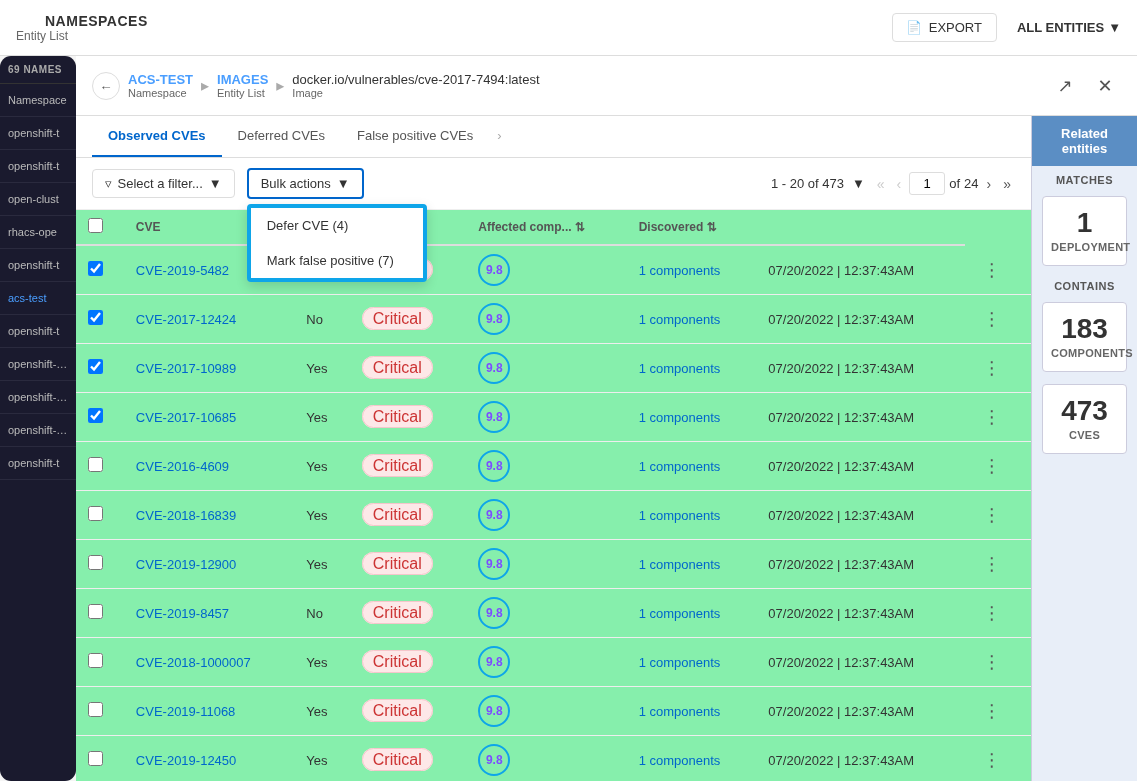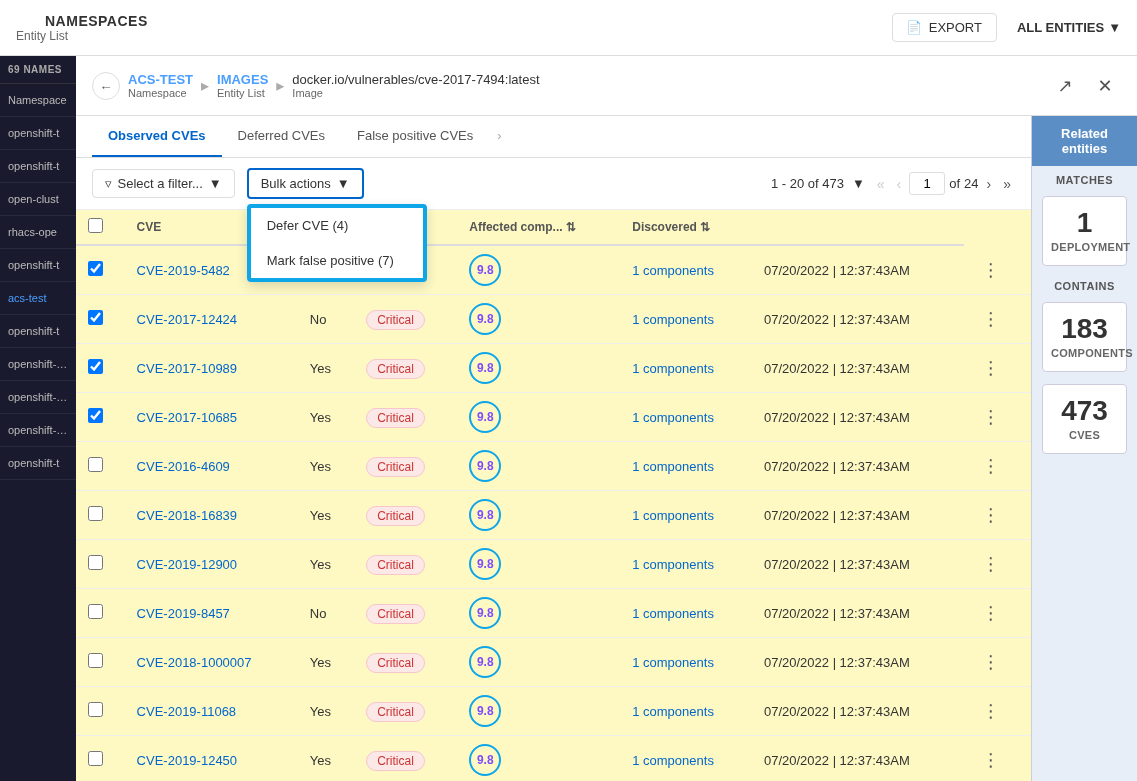--- a/index.html
+++ b/index.html
@@ -12,21 +12,21 @@
     .top-header-left { display: flex; flex-direction: column; }
     .top-header-title { font-weight: 700; font-size: 14px; color: #333; letter-spacing: 0.5px; padding-left: 29px; }
     .top-header-sub { font-size: 12px; color: #666; }
     .export-btn { border: 1px solid #ddd; background: #fff; padding: 6px 14px; border-radius: 4px; cursor: pointer; font-size: 13px; display: flex; align-items: center; gap: 6px; color: #333; }
     .all-entities-btn { border: none; background: none; font-size: 13px; font-weight: 600; color: #333; cursor: pointer; display: flex; align-items: center; gap: 4px; margin-left: 12px; }
 
     
     .main-layout { display: flex; flex: 1; overflow: hidden; }
 
     
-    .sidebar { width: 76px; background: #1a1a2e; color: #ccc; overflow-y: auto; flex-shrink: 0; }
+    .sidebar { width: 76px; background: #1a1a2e; color: #ccc; overflow-y: auto; flex-shrink: 0; border-radius: 11px; }
     .sidebar-header { padding: 8px; font-size: 10px; font-weight: 700; color: #aaa; letter-spacing: 0.5px; border-bottom: 1px solid #333; }
     .sidebar-item { padding: 10px 8px; font-size: 11px; color: #bbb; cursor: pointer; border-bottom: 1px solid #2a2a3e; white-space: nowrap; overflow: hidden; text-overflow: ellipsis; }
     .sidebar-item.active { color: #4a9eff; }
 
     
     .content-area { flex: 1; display: flex; flex-direction: column; overflow: hidden; }
 
     
     .breadcrumb-bar { background: #fff; border-bottom: 1px solid #ddd; padding: 0 16px; display: flex; align-items: center; height: 60px; gap: 8px; }
     .back-btn { width: 28px; height: 28px; border-radius: 50%; border: 1px solid #ddd; background: #fff; cursor: pointer; display: flex; align-items: center; justify-content: center; color: #555; }
@@ -35,21 +35,21 @@
     .breadcrumb-arrow { color: #aaa; font-size: 16px; }
 
     
     .panel-header-actions { margin-left: auto; display: flex; gap: 8px; }
     .icon-btn { width: 32px; height: 32px; border: none; background: none; cursor: pointer; display: flex; align-items: center; justify-content: center; color: #555; font-size: 18px; }
 
     
     .panel-content { flex: 1; display: flex; overflow: hidden; }
 
     
-    .table-panel { flex: 1; background: #fef9c3; overflow: hidden; display: flex; flex-direction: column; }
+    .table-panel { flex: 1; background: #86efac; overflow: hidden; display: flex; flex-direction: column; }
 
     
     .tabs-bar { display: flex; border-bottom: 1px solid #ddd; padding: 0 16px; background: #fff; }
     .tab { padding: 12px 16px; font-size: 13px; cursor: pointer; color: #555; border-bottom: 2px solid transparent; }
     .tab.active { color: #06c; border-bottom-color: #06c; font-weight: 600; }
     .tab-more { padding: 12px 8px; color: #aaa; cursor: pointer; }
 
     
     .toolbar { display: flex; align-items: center; gap: 12px; padding: 10px 16px; border-bottom: 1px solid #eee; background: #fff; }
     .filter-btn { border: 1px solid #ddd; background: #fff; padding: 6px 12px; border-radius: 4px; cursor: pointer; font-size: 13px; display: flex; align-items: center; gap: 6px; color: #333; }
@@ -58,21 +58,21 @@
     .page-nav { display: flex; align-items: center; gap: 4px; }
     .nav-btn { border: none; background: none; cursor: pointer; color: #555; font-size: 14px; padding: 2px 4px; }
     .nav-btn:disabled { color: #ccc; cursor: default; }
     .page-input { width: 36px; border: 1px solid #ddd; text-align: center; padding: 3px 4px; border-radius: 3px; font-size: 13px; }
 
     
     .data-table { width: 100%; border-collapse: collapse; font-size: 13px; }
     .data-table th { text-align: left; padding: 8px 12px; border-bottom: 2px solid #ddd; color: #555; font-weight: 600; font-size: 12px; white-space: nowrap; }
     .data-table td { padding: 8px 12px; border-bottom: 1px solid #eee; vertical-align: middle; }
     .cve-link { color: #06c; text-decoration: none; cursor: pointer; }
-    .badge-critical { background: #fde8e8; color: #c33; border: 1px solid #f5c6cb; border-radius: 12px; padding: 2px 10px; font-size: 12px; font-weight: 500; }
+    .badge-critical { background: #fde8e8; color: #c33; border: 1px solid #f5c6cb; border-radius: 12px; padding: 2px 10px; font-size: 16px; font-weight: 500; }
     .score-circle { width: 32px; height: 32px; border-radius: 50%; border: 2px solid #0ea5e9; display: inline-flex; align-items: center; justify-content: center; font-size: 12px; font-weight: 600; color: #7c4dff; }
     .comp-link { color: #06c; cursor: pointer; }
     .more-btn { background: none; border: none; cursor: pointer; color: #555; font-size: 18px; padding: 2px 6px; }
     .checkbox { width: 15px; height: 15px; cursor: pointer; }
 
     
     .table-scroll { overflow-y: auto; flex: 1; }
 
     
     .right-panel { width: 106px; background: #e8eef8; border-left: 1px solid #ccd; display: flex; flex-direction: column; }

